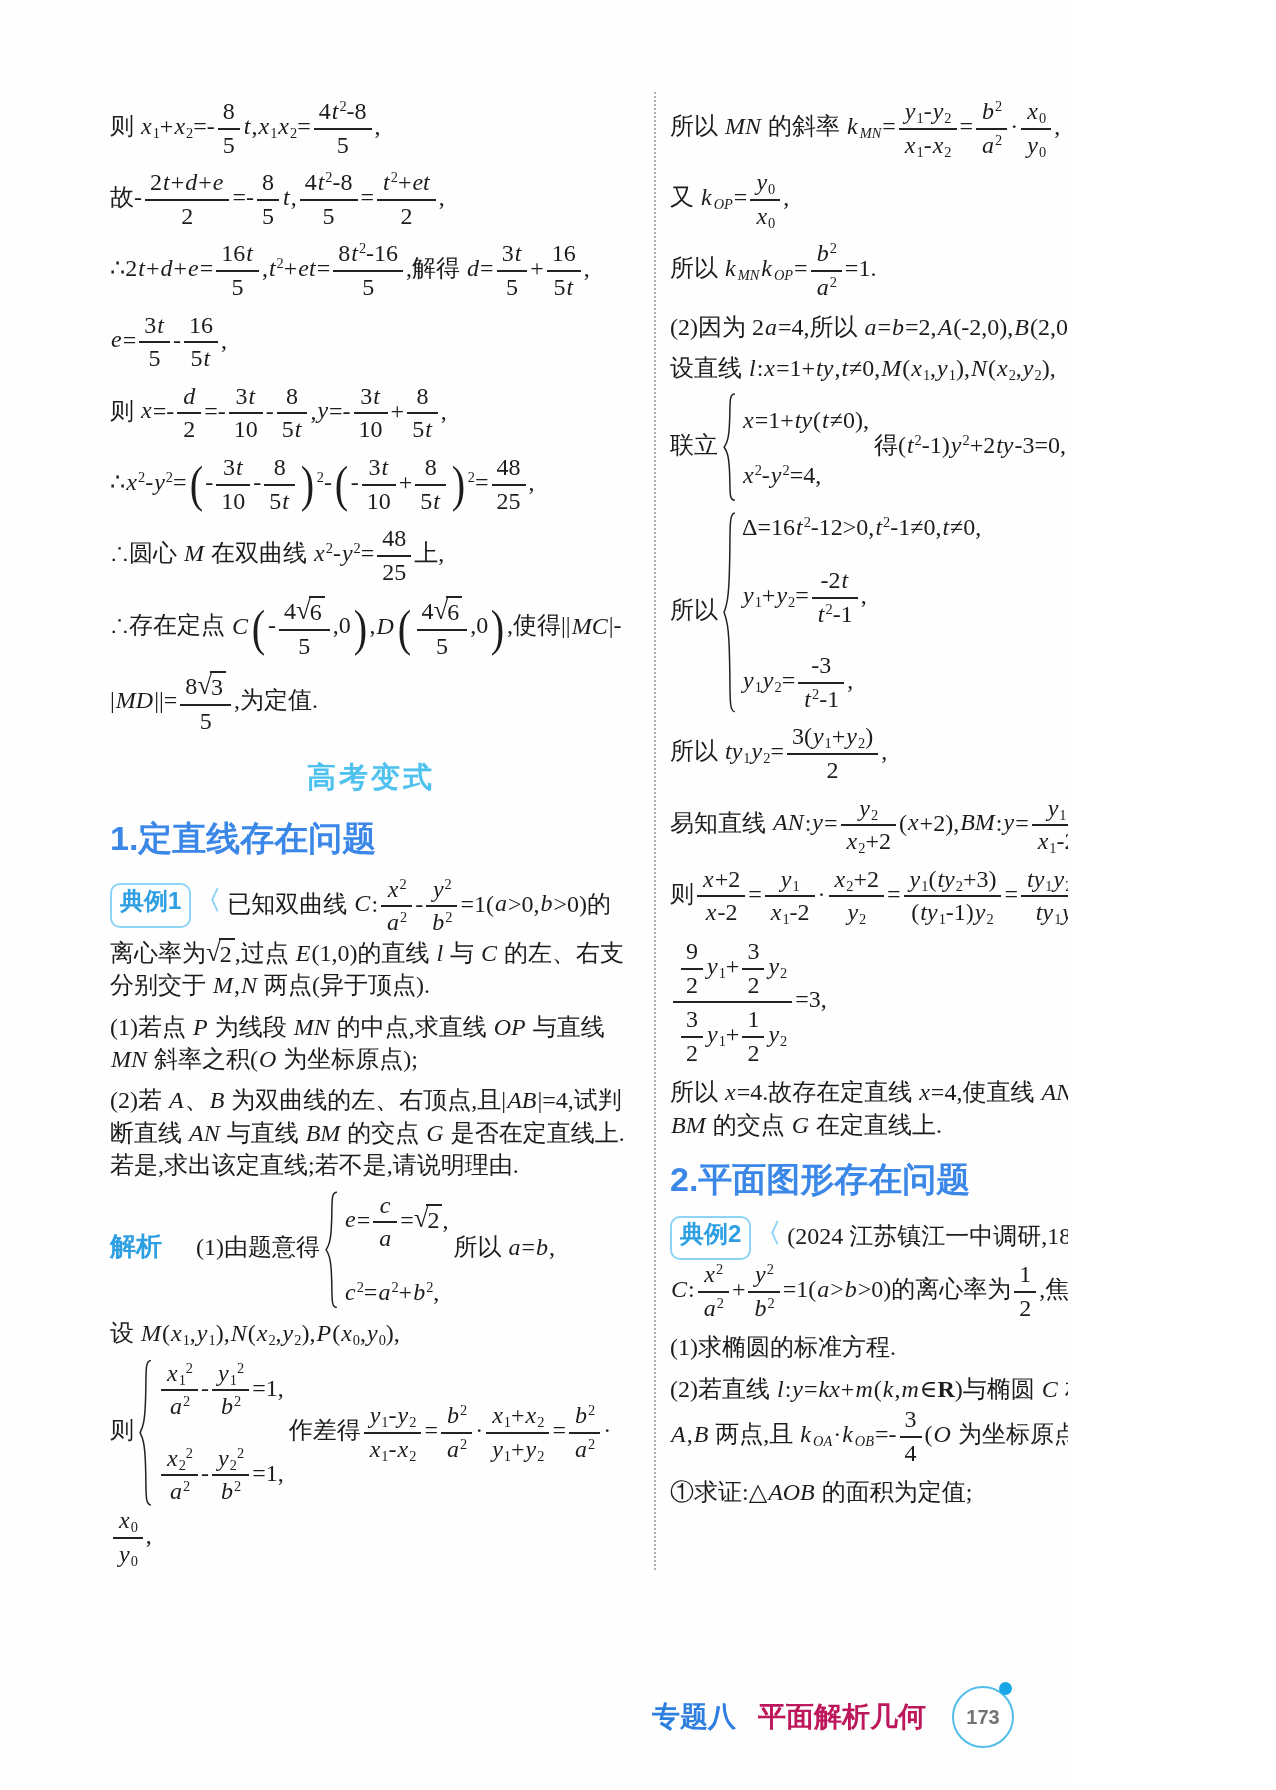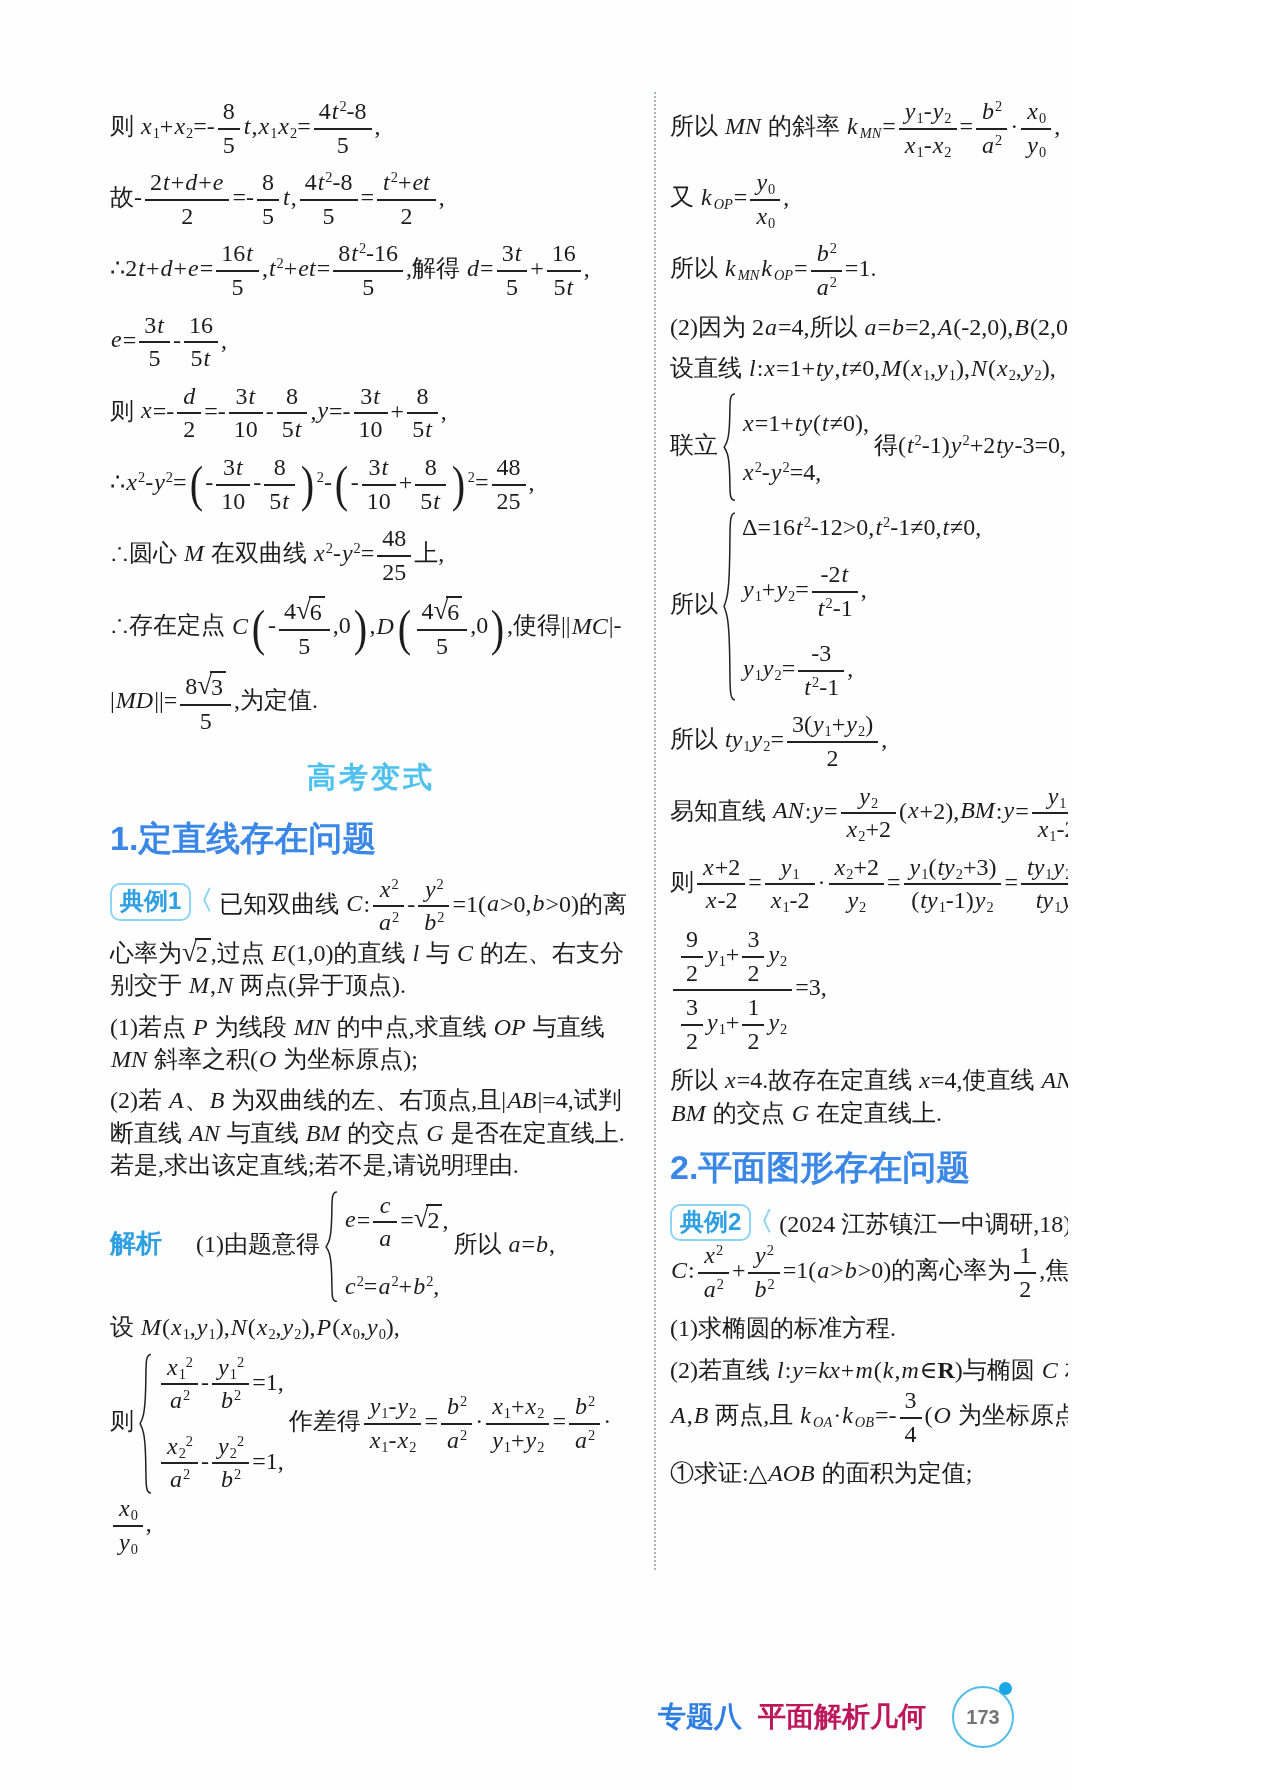--- a/index.html
+++ b/index.html
@@ -33,21 +33,21 @@
   .sqrt{display:inline-flex;align-items:flex-start;white-space:nowrap;vertical-align:baseline;}
   .rad{font-size:1.12em;line-height:1.05;}
   .vinc{border-top:2px solid #222;padding:0 3px 0 1px;margin-left:-2px;line-height:1.2;}
 
   .bpg{display:inline-flex;align-items:center;vertical-align:middle;white-space:nowrap;}
   .bp{font-size:2.1em;font-weight:200;line-height:0;font-family:"Liberation Serif",serif;margin:0 1px;transform:scaleX(0.8);}
 
   .cases{display:inline-flex;align-items:center;vertical-align:middle;margin:0 5px;white-space:nowrap;}
   .brace{align-self:stretch;display:flex;width:13px;}
   .bracesvg{width:13px;height:100%;}
-  .crows{display:inline-flex;flex-direction:column;align-items:flex-start;gap:17px;padding-left:6px;}
+  .crows{display:inline-flex;flex-direction:column;align-items:flex-start;gap:23px;padding-left:6px;}
   .crow{display:block;}
 
   .upright{font-style:normal;font-weight:bold;}
 
   .variation-heading{
     text-align:center;margin:20px 0 10px;
     font-family:"Liberation Sans","DejaVu Sans",sans-serif;
     font-weight:bold;font-size:29px;letter-spacing:3px;
     color:var(--c-light,#4fc1ef);
     text-shadow:0 0 1px #d9f2fc;
@@ -58,22 +58,22 @@
     font-weight:bold;font-size:34px;
     color:var(--c-blue,#3a87e8);
   }
   .example-badge{
     display:inline-block;
     border:2px solid var(--c-exborder,#8ed4f4);
     border-radius:10px;
     color:var(--c-ex,#2d9fe2);
     font-family:"Liberation Sans","DejaVu Sans",sans-serif;
     font-weight:bold;font-size:24px;
-    padding:0 8px 1px;
-    margin-right:2px;
+    padding:0 8px 8px;
+    margin-right:10px;
     vertical-align:2px;
     background:#fff;
   }
   .badge-notch{
     color:var(--c-exborder,#8ed4f4);
     font-size:26px;font-weight:bold;
     margin:0 6px 0 -6px;
     vertical-align:2px;
   }
   .solution-badge{
@@ -81,21 +81,21 @@
     font-family:"Liberation Sans","DejaVu Sans",sans-serif;
     font-weight:bold;font-size:26px;
     margin-right:34px;
   }
 
   .footer{
     position:absolute;right:54px;bottom:42px;
     display:flex;align-items:center;
     font-family:"Liberation Sans","DejaVu Sans",sans-serif;
   }
-  .f-chapter{color:var(--c-footer,#2e7fe0);font-weight:bold;font-size:28px;margin-right:16px;}
+  .f-chapter{color:var(--c-footer,#2e7fe0);font-weight:bold;font-size:28px;margin-right:22px;}
   .f-title{color:#be185d;font-weight:bold;font-size:28px;margin-right:26px;}
   .pagenum{
     position:relative;
     width:58px;height:58px;border-radius:50%;
     border:2px solid #53bdea;
     color:#737373;font-weight:bold;font-size:20px;
     display:flex;align-items:center;justify-content:center;
     background:#fff;
   }
   .pdot{

